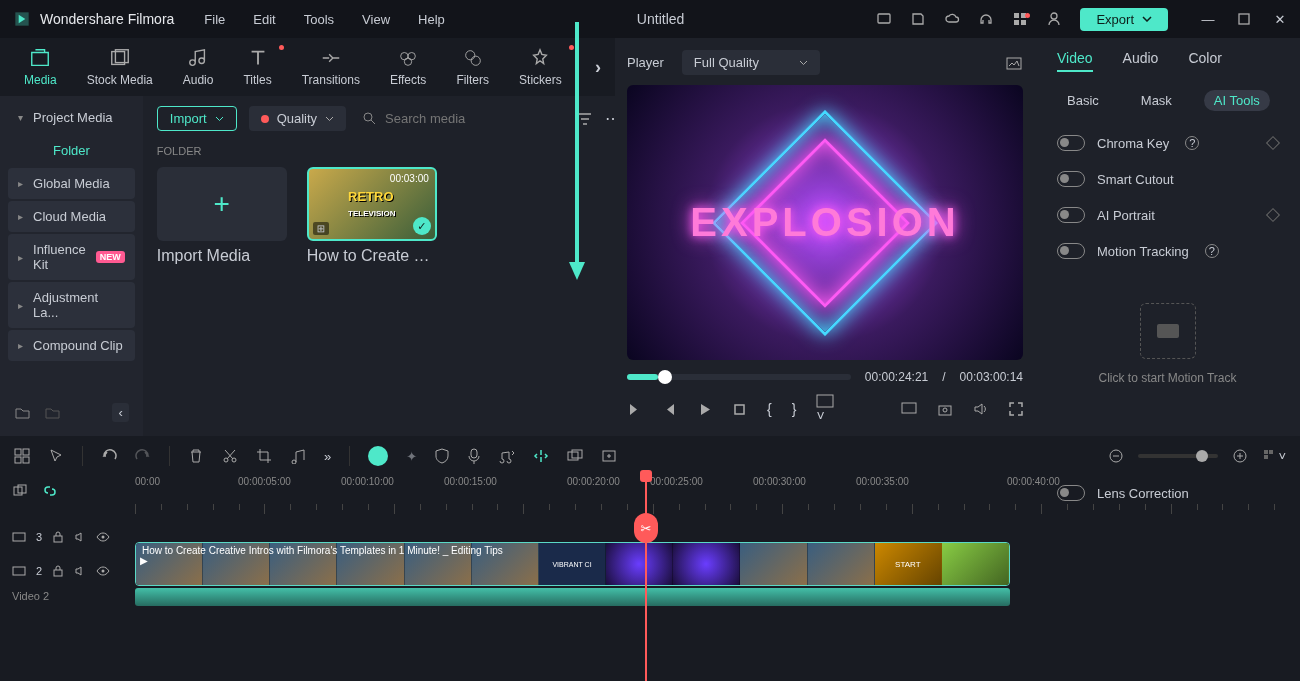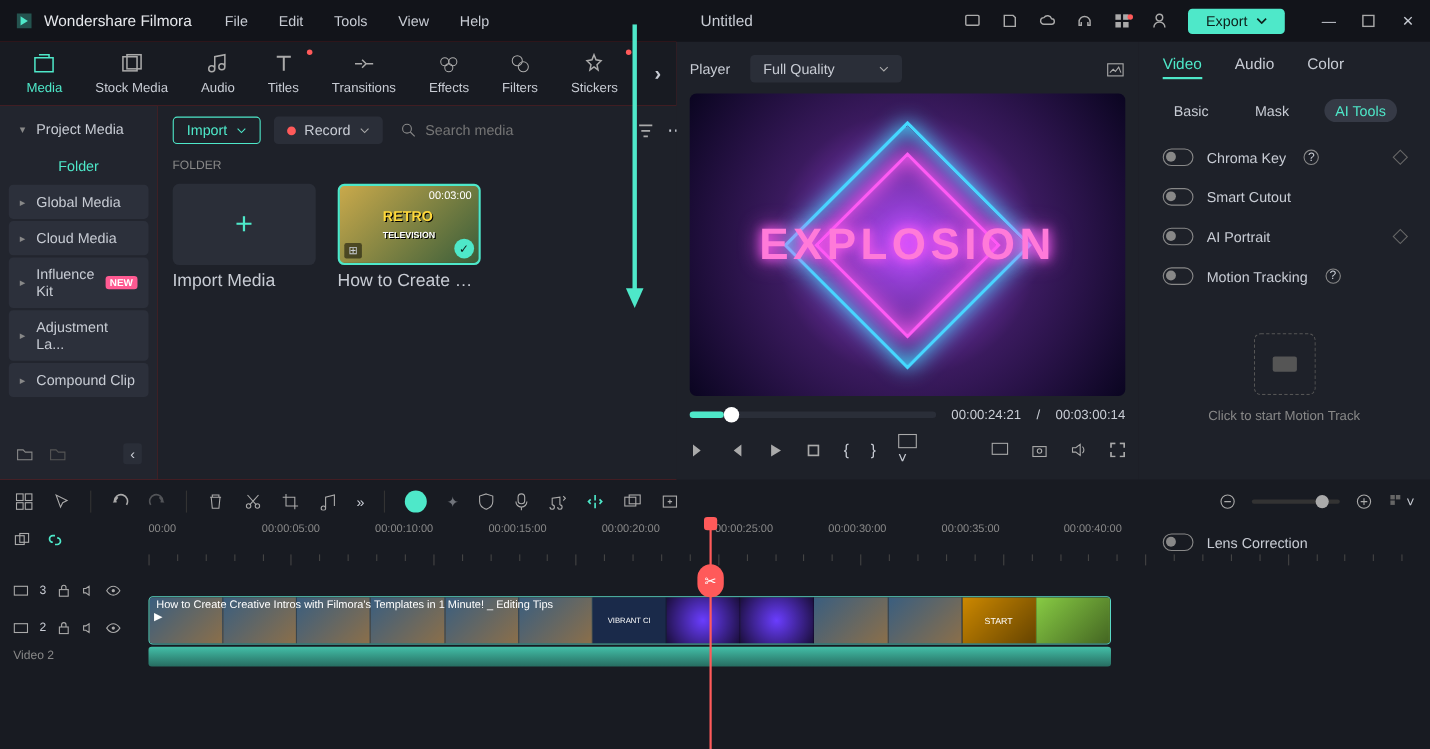--- a/index.html
+++ b/index.html
@@ -306,21 +306,21 @@
       <div class="content">
         <div class="ctl-row">
           <div class="import-btn">
               <span>Import</span>
               <svg width="9" height="6">
                 <path d="M1 1l3.5 3.5L8 1" stroke="#4ee8c9" fill="none"></path>
               </svg>
             </div>
           <div class="record-btn">
               <span class="rec-dot"></span>
-              <span>Record</span>
+              <span>Quality</span>
               <svg width="9" height="6">
                 <path d="M1 1l3.5 3.5L8 1" stroke="#aaa" fill="none"></path>
               </svg>
             </div>
           <div class="search">
               <svg width="15" height="15">
                 <circle cx="6" cy="6" r="4" stroke="#888" fill="none"></circle>
                 <path d="M9 9l4 4" stroke="#888"></path>
               </svg>
               <input placeholder="Search media" style="">
@@ -611,25 +611,25 @@
               <path d="M6 10a3 3 0 010-6h2M10 6a3 3 0 010 6H8" stroke="#4ee8c9" fill="none" stroke-width="1.5"></path>
             </svg>
           </span>
       </div>
     </div>
     <div class="ruler">
       <span class="ruler-lbl" style="left:0">00:00</span>
       <span class="ruler-lbl" style="left:103px">00:00:05:00</span>
       <span class="ruler-lbl" style="left:206px">00:00:10:00</span>
       <span class="ruler-lbl" style="left:309px">00:00:15:00</span>
-      <span class="ruler-lbl" style="left:412px">00:00:20:00</span>
+      <span class="ruler-lbl" style="left:432px">00:00:20:00</span>
       <span class="ruler-lbl" style="left:515px">00:00:25:00</span>
       <span class="ruler-lbl" style="left:618px">00:00:30:00</span>
       <span class="ruler-lbl" style="left:721px">00:00:35:00</span>
-      <span class="ruler-lbl" style="left:832px">00:00:40:00</span>
+      <span class="ruler-lbl" style="left:872px">00:00:40:00</span>
       <div class="ticks" id="ticks">
           <div class="tick major"></div>
           <div class="tick"></div>
           <div class="tick"></div>
           <div class="tick"></div>
           <div class="tick"></div>
           <div class="tick major"></div>
           <div class="tick"></div>
           <div class="tick"></div>
           <div class="tick"></div>

